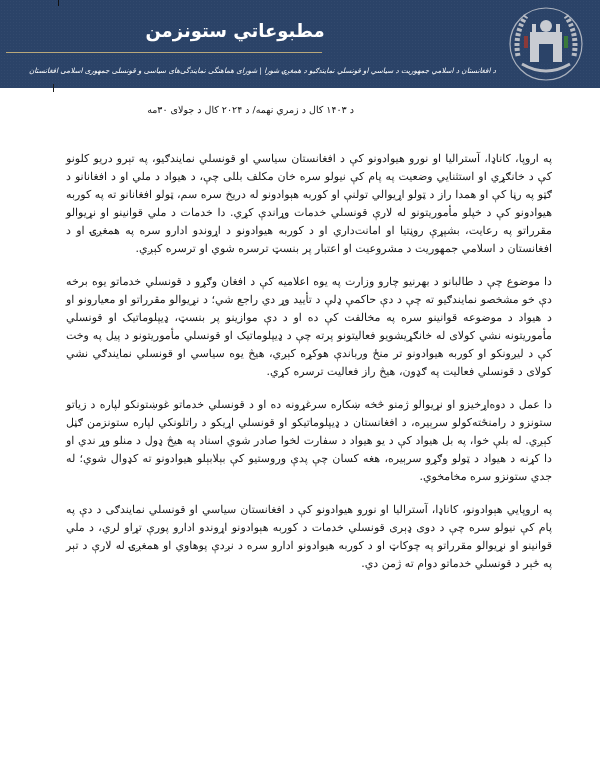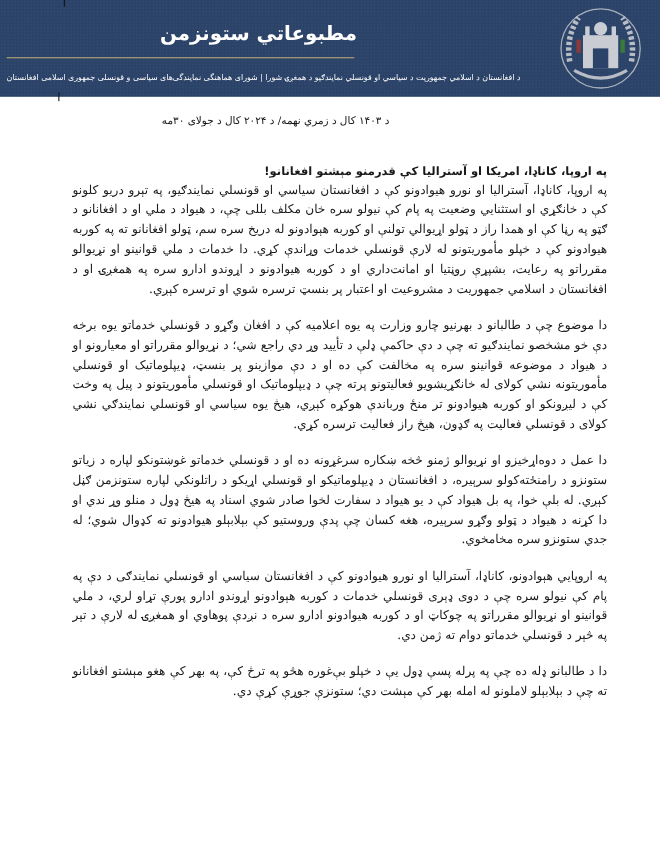--- a/index.html
+++ b/index.html
@@ -4,21 +4,21 @@
   <style>
     html, body { margin:0; padding:0; background:#ffffff; }
     body { width:600px; height:776px; position:relative; overflow:hidden; font-family:"DejaVu Sans", sans-serif; }
     .header { position:absolute; left:0; top:0; width:600px; height:88px; background:#2b4368;
       background-image: radial-gradient(rgba(255,255,255,0.03) 1px, transparent 1px); background-size:3px 3px; }
     .emblem { position:absolute; right:14px; top:4px; width:80px; height:80px; }
     .title { position:absolute; left:140px; width:190px; top:20px; text-align:center; color:#ffffff;
       font-weight:bold; font-size:18px; direction:rtl; }
     .rule { position:absolute; left:6px; top:52px; width:316px; height:1px; background:#b8a77a; }
     .subtitle { position:absolute; left:6px; right:104px; top:66px; color:#ffffff; font-size:7.2px;
-      direction:rtl; text-align:left; white-space:nowrap; }
+      direction:rtl; text-align:right; white-space:nowrap;font-style:italic; }
     .tick { position:absolute; left:53px; top:84px; width:1px; height:8px; background:#1a1a1a; }
     .ticktop { position:absolute; left:58px; top:0; width:1px; height:6px; background:#111; }
     .date { position:absolute; right:246px; top:104px; font-size:9.5px; color:#111; direction:rtl;
       text-align:left; white-space:nowrap; font-family:"DejaVu Serif", serif; }
     .body { position:absolute; left:66px; width:486px; top:150px; direction:rtl; text-align:justify;
       color:#1a1a1a; font-family:"DejaVu Serif", serif; }
     .headline { font-weight:bold; font-size:10.5px; margin:0 0 2px 0; text-align:right; font-family:"DejaVu Sans", sans-serif; }
     .para { font-size:11px; line-height:18px; margin:0 0 15px 0; text-align-last:right; }
   </style>
 </head>
@@ -41,19 +41,17 @@
   </svg>
   <div class="title">مطبوعاتي ستونزمن</div>
   <div class="rule"></div>
   <div class="subtitle">د افغانستان د اسلامي جمهوریت د سیاسي او قونسلي نمایندګیو د همغږۍ شورا | شورای هماهنگی نمایندگی‌های سیاسی و قونسلی جمهوری اسلامی افغانستان</div>
 </div>
 <div class="tick"></div>
 
 <div class="date">د ۱۴۰۳ کال د زمري نهمه/ د ۲۰۲۴ کال د جولای ۳۰مه</div>
 
 <div class="body">
-  <div class="headline">په اروپا، کاناډا، امریکا او آسترالیا کې قدرمنو مېشتو افغانانو!</div>
   <p class="para">په اروپا، کاناډا، آسترالیا او نورو هیوادونو کې د افغانستان سیاسي او قونسلي نمایندګیو، په تېرو دریو کلونو کې د خانګړي او استثنايي وضعیت په پام کې نیولو سره خان مکلف بللی چې، د هیواد د ملي او د افغانانو د ګټو په رڼا کې او همدا راز د ټولو اړیوالي تولنې او کوربه هېوادونو له دریخ سره سم، ټولو افغانانو ته په کوربه هیوادونو کې د خپلو مأموریتونو له لارې قونسلي خدمات وړاندې کړي. دا خدمات د ملي قوانینو او نړیوالو مقرراتو په رعایت، بشپړې روڼتیا او امانت‌داري او د کوربه هیوادونو د اړوندو ادارو سره په همغږۍ او د افغانستان د اسلامي جمهوریت د مشروعیت او اعتبار پر بنسټ ترسره شوي او ترسره کېږي.</p>
   <p class="para">دا موضوع چې د طالبانو د بهرنیو چارو وزارت په یوه اعلامیه کې د افغان وګړو د قونسلي خدماتو یوه برخه دې خو مشخصو نمایندګیو ته چې د دې حاکمې ډلې د تأیید وړ دي راجع شي؛ د نړیوالو مقرراتو او معیارونو او د هیواد د موضوعه قوانینو سره په مخالفت کې ده او د دې موازینو پر بنسټ، ډیپلوماتیک او قونسلي مأموریتونه نشي کولای له خانګړيشویو فعالیتونو پرته چې د ډیپلوماتیک او قونسلي مأموریتونو د پیل په وخت کې د لیږونکو او کوربه هیوادونو تر منځ ورباندې هوکړه کېږي، هیڅ یوه سیاسي او قونسلي نمایندګي نشي کولای د قونسلي فعالیت په ګډون، هیڅ راز فعالیت ترسره کړي.</p>
   <p class="para">دا عمل د دوه‌اړخیزو او نړیوالو ژمنو څخه ښکاره سرغړونه ده او د قونسلي خدماتو غوښتونکو لپاره د زیاتو ستونزو د رامنځته‌کولو سرېیره، د افغانستان د ډیپلوماتیکو او قونسلي اړیکو د راتلونکي لپاره ستونزمن ګڼل کېږي. له بلې خوا، په بل هیواد کې د یو هیواد د سفارت لخوا صادر شوي اسناد په هیڅ ډول د منلو وړ ندي او دا کړنه د هیواد د ټولو وګړو سرېیره، هغه کسان چې پدې وروستیو کې بېلابېلو هیوادونو ته کډوال شوي؛ له جدي ستونزو سره مخامخوي.</p>
   <p class="para">په اروپايي هېوادونو، کاناډا، آسترالیا او نورو هیوادونو کې د افغانستان سیاسي او قونسلي نمایندګی د دې په پام کې نیولو سره چې د دوی ډېری قونسلي خدمات د کوربه هېوادونو اړوندو ادارو پورې تړاو لري، د ملي قوانینو او نړیوالو مقرراتو په چوکاټ او د کوربه هیوادونو ادارو سره د نږدې پوهاوي او همغږۍ له لارې د تېر په څېر د قونسلي خدماتو دوام ته ژمن دي.</p>
-  <p class="para">دا د طالبانو ډله ده چې په پرله پسې ډول یې د خپلو بې‌غوره هڅو په ترڅ کې، په بهر کې هغو مېشتو افغانانو ته چې د بېلابېلو لاملونو له امله بهر کې مېشت دي؛ ستونزې جوړې کړې دي.</p>
 </div>
 
 </body></html>

